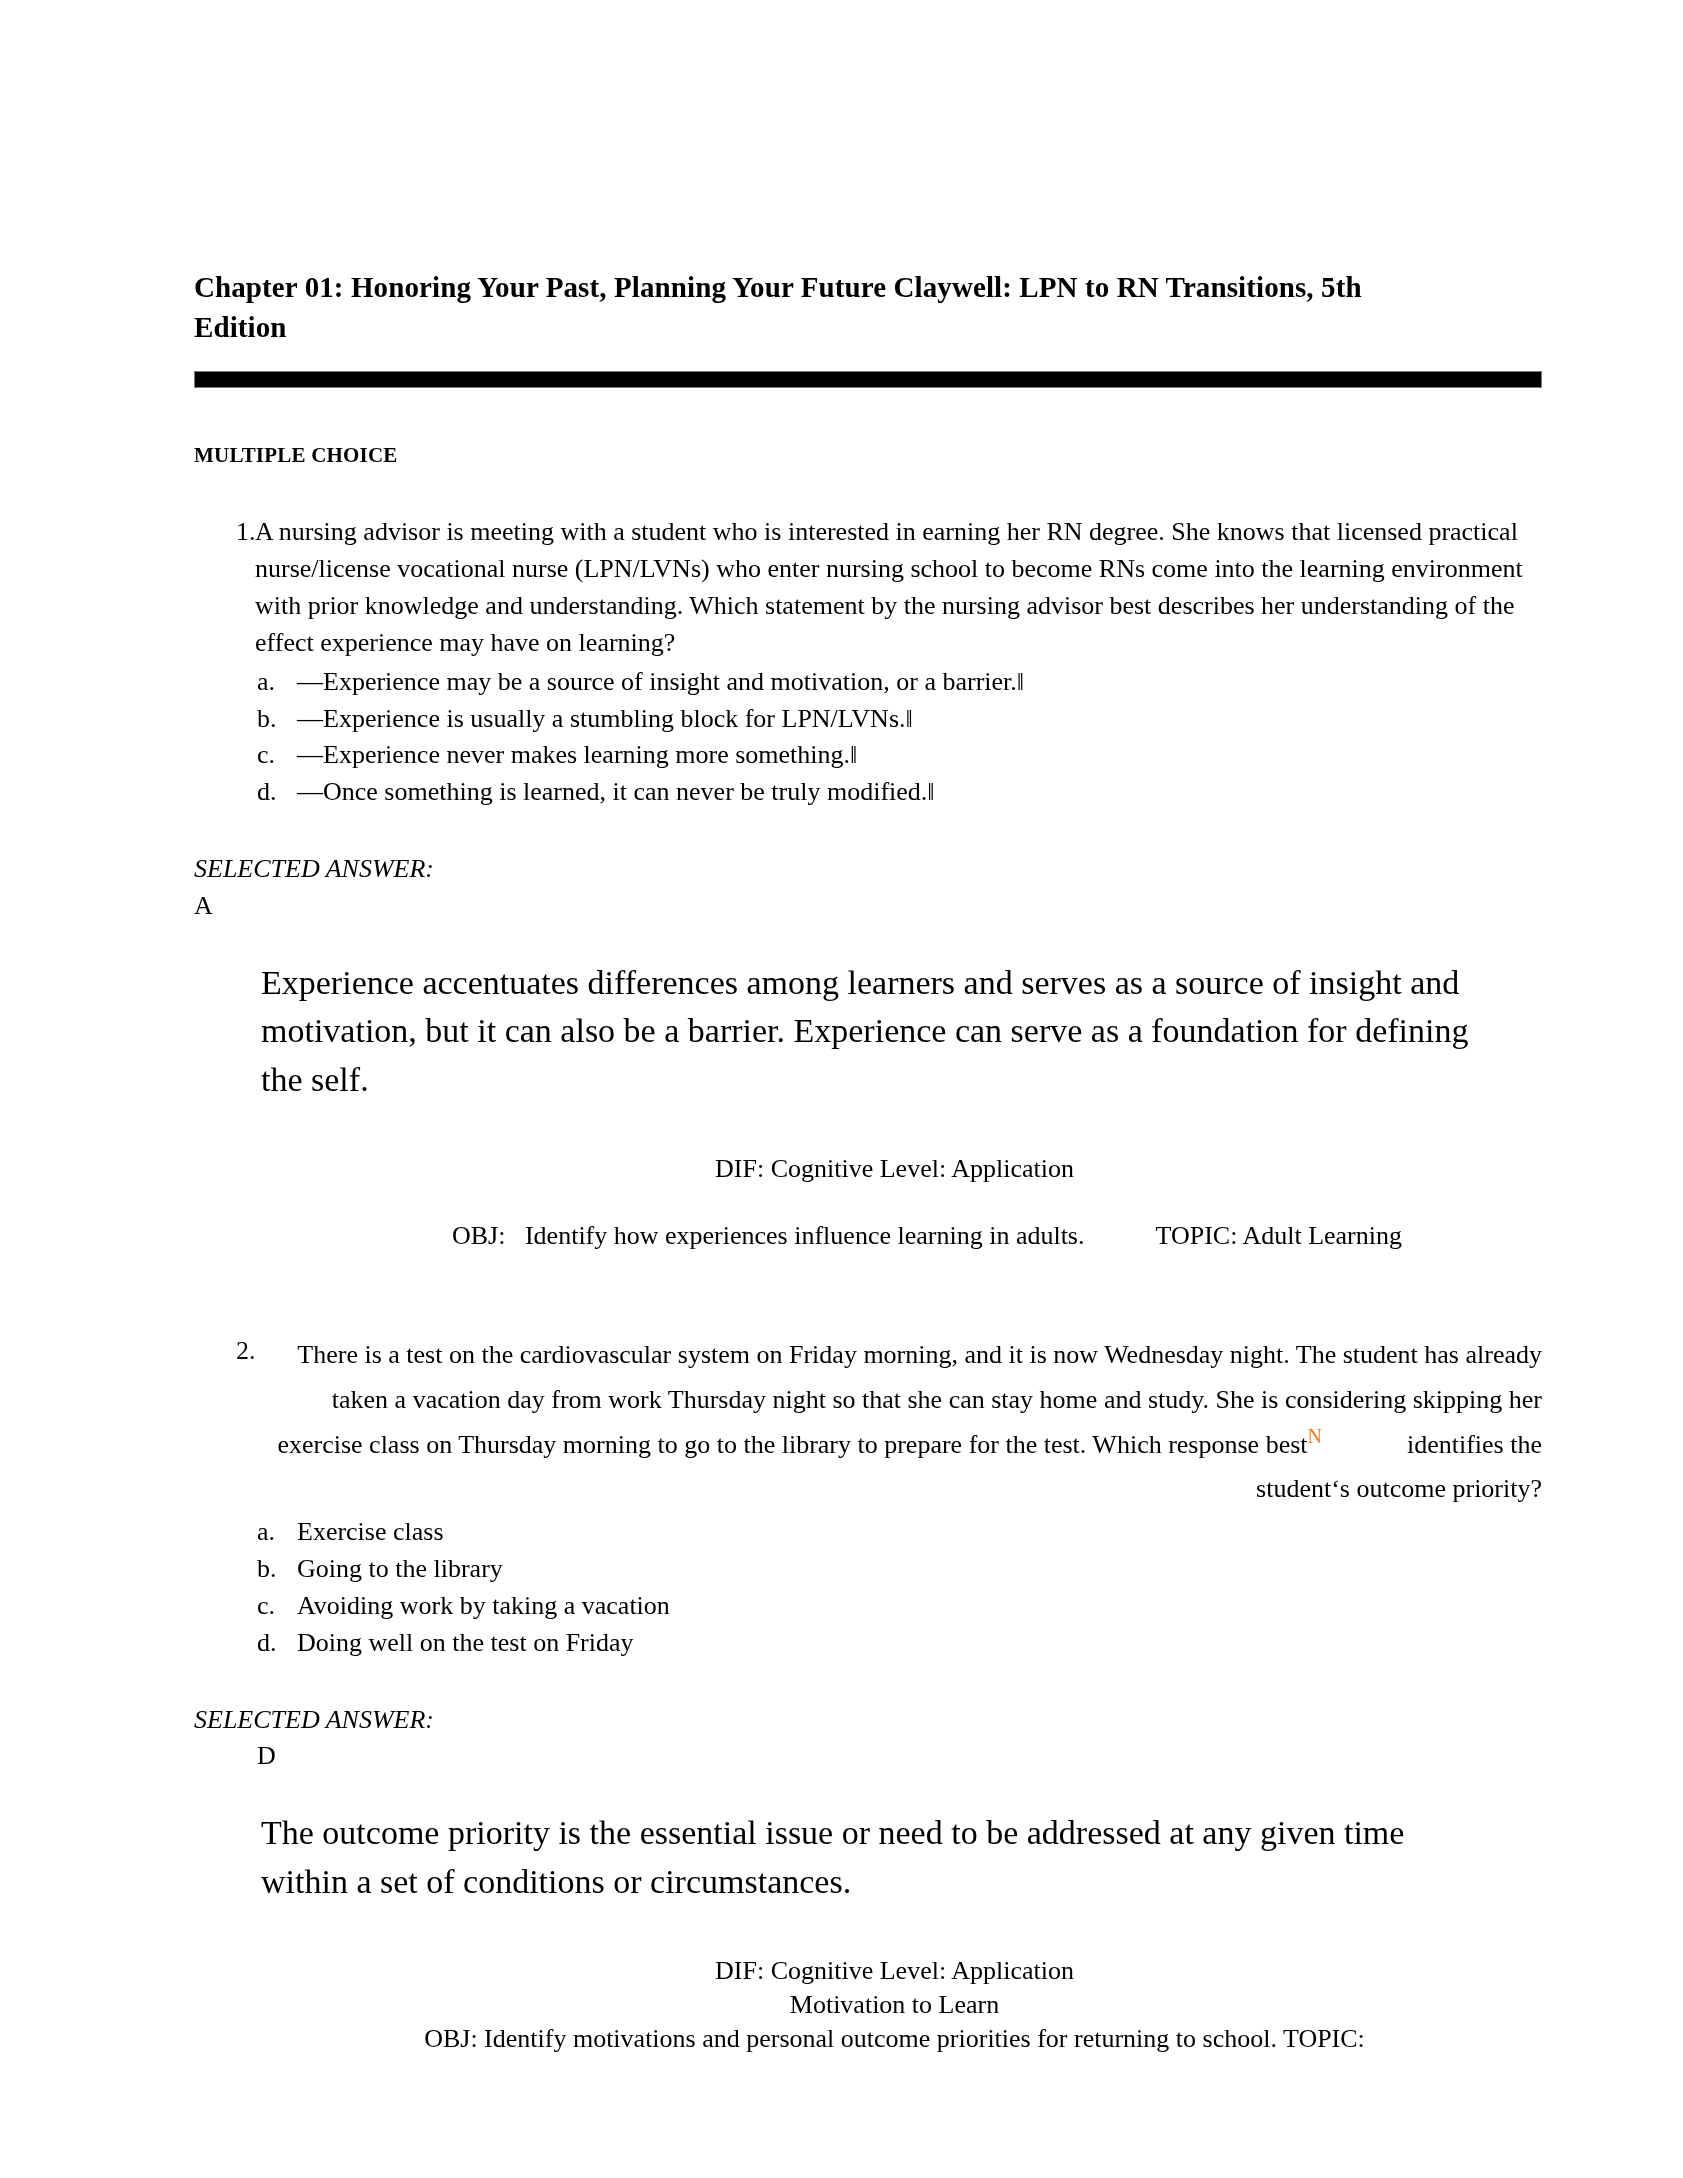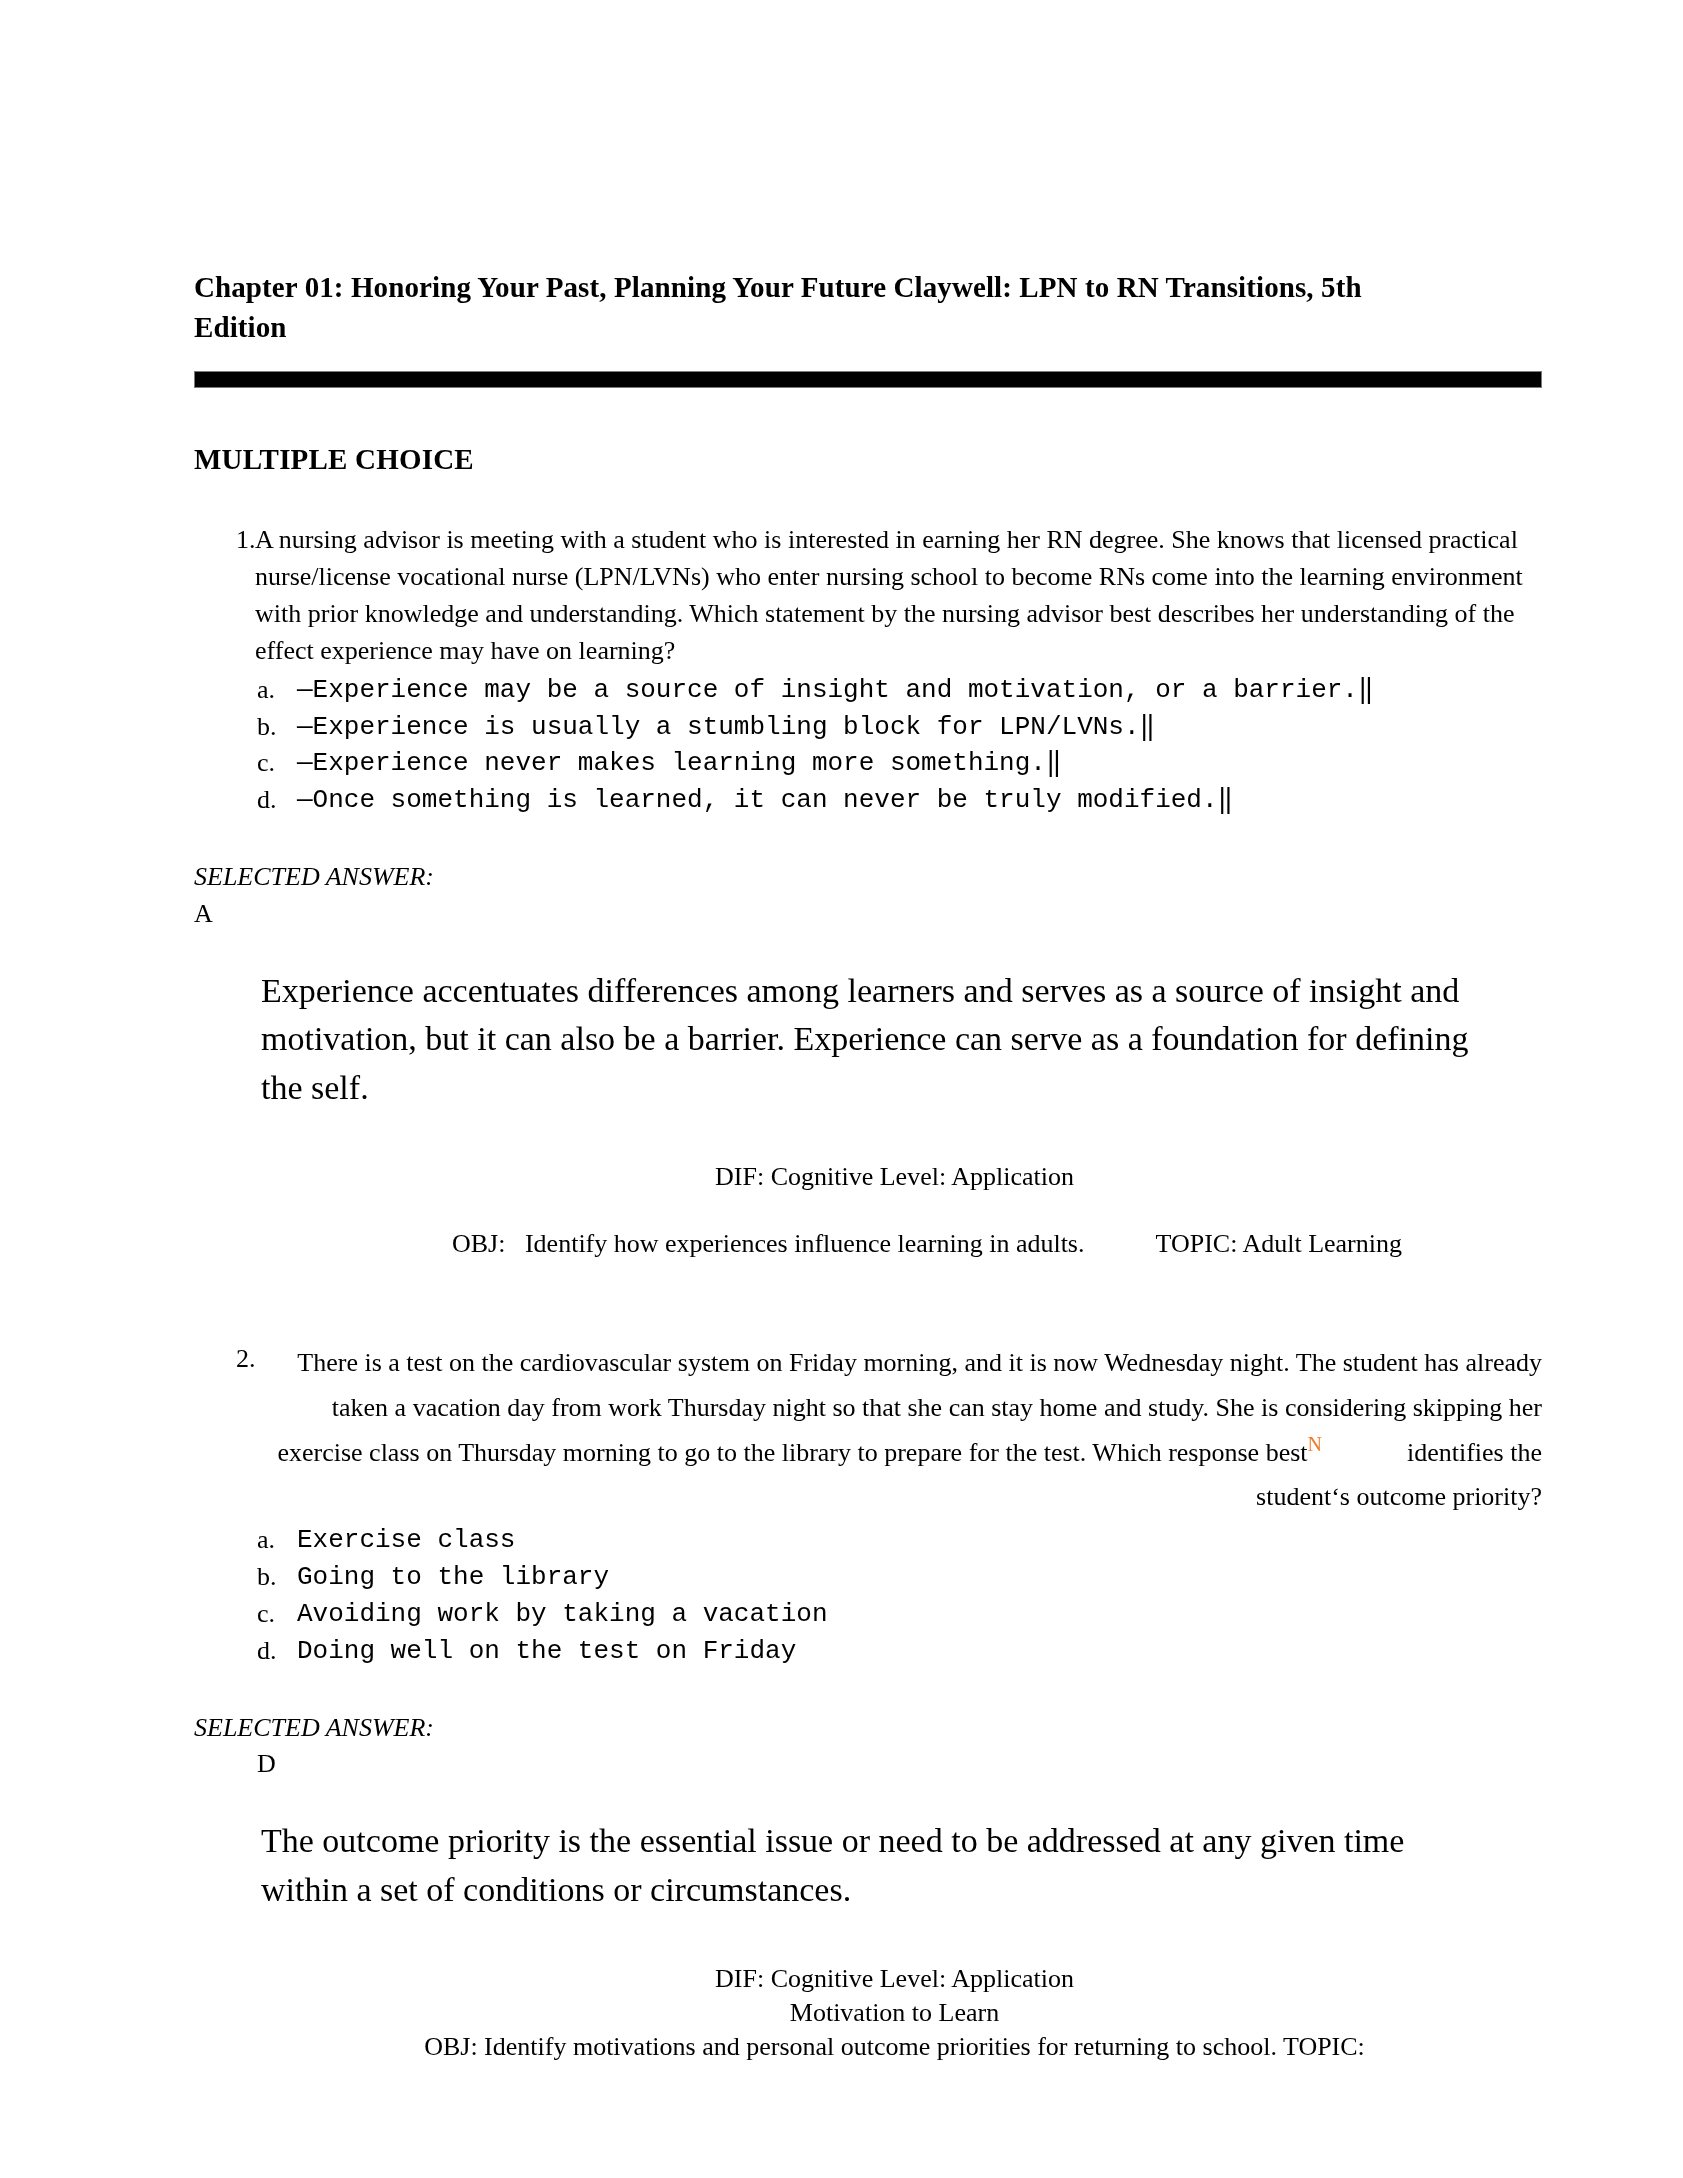--- a/index.html
+++ b/index.html
@@ -48,21 +48,21 @@
     width: 1348px;
     height: 17px;
     background: #000000;
     border: 1px solid #7a7a7a;
     box-sizing: border-box;
   }
 
   
   .section-heading {
     margin-top: 55px;
-    font-size: 29px;
+    font-size: 21px;
     font-weight: bold;
     letter-spacing: 0.2px;
   }
 
   
   .question-block {
     margin-top: 46px;
   }
 
   .q-row {
@@ -113,21 +113,20 @@
     line-height: 1.42;
   }
   .opt-letter {
     width: 103px;
     flex: 0 0 103px;
     padding-left: 63px;
     box-sizing: border-box;
   }
   .opt-text {
     flex: 1 1 auto;
-    font-family: Liberation Mono, monospace;
   }
 
   
   .selected-label {
     margin-top: 40px;
     font-size: 26px;
     line-height: 1.42;
     font-style: italic;
   }
   .selected-value {

